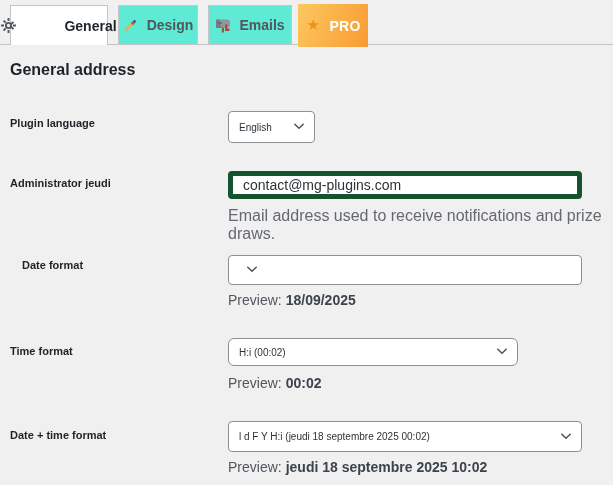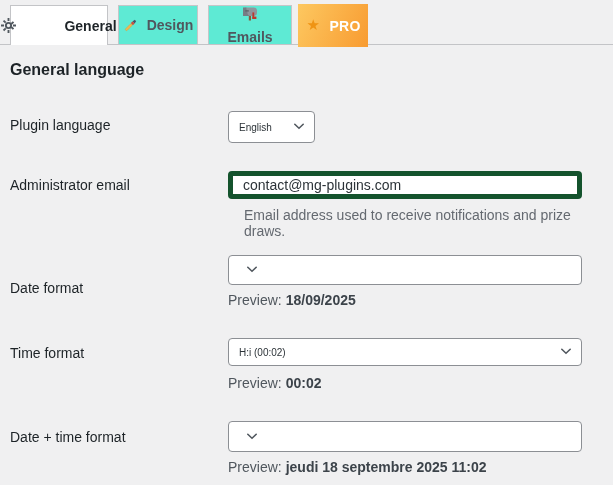--- a/index.html
+++ b/index.html
@@ -12,62 +12,62 @@
   
   .tabs-line{position:absolute;top:44px;left:0;width:613px;height:1px;background:#c3c4c7;z-index:1;}
   .tab{
     position:absolute;top:5px;height:39px;box-sizing:border-box;z-index:2;
     display:flex;align-items:center;justify-content:center;gap:8px;
     background:#5eead4;border:1px solid #c5c6c8;border-bottom:none;
     color:#50575e;font-size:14px;font-weight:bold;cursor:pointer;
   }
   .tab-general{left:10px;width:98px;top:5px;height:40px;background:#ffffff;color:#1d2327;border-color:#c3c4c7;z-index:3;gap:48px;}
   .tab-design{left:118px;width:80px;}
-  .tab-emails{left:208px;width:84px;flex-direction:column;}
+  .tab-emails{left:208px;width:84px;}
   .tab-pro{
     left:298px;width:70px;top:4px;height:43px;z-index:2;
     background:linear-gradient(115deg,#fdc860 0%,#f89b31 100%);
     border:none;color:#ffffff;font-weight:bold;letter-spacing:.3px;
   }
   .tab .icon{display:flex;align-items:center;justify-content:center;width:16px;height:16px;}
   .star-glyph{color:#ef9414;font-size:15px;line-height:1;font-family:"DejaVu Sans",sans-serif;}
   
   .heading{
     position:absolute;left:10px;top:61px;
     font-size:16px;font-weight:bold;color:#1d2327;
   }
   .field-label{
     position:absolute;left:10px;
-    font-size:14px;font-weight:normal;color:#1d2327;
+    font-size:11px;font-weight:bold;color:#1d2327;
   }
-  .lbl-language{top:117px;} .lbl-email{top:177px;} .lbl-date{top:280px;}
+  .lbl-language{top:117px;} .lbl-email{top:177px;} .lbl-date{top:259px;margin-left:12px;}
   .lbl-time{top:345px;} .lbl-datetime{top:429px;}
 
   .fake-select{
     position:absolute;left:228px;box-sizing:border-box;
     background:#ffffff;border:1px solid #8c8f94;border-radius:4px;
     display:flex;align-items:center;justify-content:space-between;
     padding:0 8px 0 10px;font-size:10px;color:#2c3338;cursor:pointer;
   }
   .sel-language{top:111px;width:87px;height:32px;}
   .sel-date{top:255px;width:354px;height:30px;}
-  .sel-time{top:338px;width:354px;height:28px;}
+  .sel-time{top:338px;width:290px;height:28px;border-radius:6px;}
   .sel-datetime{top:421px;width:354px;height:31px;}
   .fake-select .sel-text{white-space:nowrap;overflow:hidden;text-overflow:ellipsis;}
   .chevron{flex:0 0 auto;margin-left:6px;}
 
   .text-input{
     position:absolute;left:228px;top:171px;width:354px;height:28px;box-sizing:border-box;
     background:#ffffff;border:5px solid #14532d;border-radius:4px;
     padding:0 10px;font-size:14px;color:#2c3338;
     font-family:"Liberation Sans","DejaVu Sans",sans-serif;outline:none;
   }
   .help-text{
-    position:absolute;left:244px;top:207px;
-    font-size:14px;color:#646970;
+    position:absolute;left:228px;top:207px;
+    font-size:16px;color:#646970;
   }
   .preview{
     position:absolute;left:228px;
     font-size:14px;color:#50575e;
   }
   .preview .preview-value{font-weight:bold;color:#3c434a;margin-left:4px;}
   .prev-date{top:292px;} .prev-time{top:375px;} .prev-datetime{top:459px;}
 </style>
 </head>
 <body>
@@ -111,33 +111,33 @@
   <span>Emails</span>
 </div>
 
 <div class="tab tab-pro">
   <span class="icon">
       <span class="star-glyph">★</span>
     </span>
   <span>PRO</span>
 </div>
 
-<h2 class="heading" style="margin:0;">General language</h2>
+<h2 class="heading" style="margin:0;">General address</h2>
 
 <div class="field-label lbl-language">Plugin language</div>
 <div class="fake-select sel-language">
   <span class="sel-text">English</span>
   <span class="chevron">
     <svg width="14" height="14" viewBox="0 0 16 16">
         <path d="M3.2 6l4.8 4.6L12.8 6" stroke="#50575e" stroke-width="1.8" fill="none" stroke-linecap="round"></path>
       </svg>
   </span>
 </div>
 
-<div class="field-label lbl-email">Administrator email</div>
+<div class="field-label lbl-email">Administrator jeudi</div>
 <input class="text-input" type="text" value="contact@mg-plugins.com" style="">
 <div class="help-text">Email address used to receive notifications and prize draws.</div>
 
 <div class="field-label lbl-date">Date format</div>
 <div class="fake-select sel-date">
   <span class="chevron">
     <svg width="14" height="14" viewBox="0 0 16 16">
         <path d="M3.2 6l4.8 4.6L12.8 6" stroke="#50575e" stroke-width="1.8" fill="none" stroke-linecap="round"></path>
       </svg>
   </span>
@@ -154,21 +154,22 @@
         <path d="M3.2 6l4.8 4.6L12.8 6" stroke="#50575e" stroke-width="1.8" fill="none" stroke-linecap="round"></path>
       </svg>
   </span>
 </div>
 <div class="preview prev-time">
   <span>Preview:</span><span class="preview-value">00:02</span>
 </div>
 
 <div class="field-label lbl-datetime">Date + time format</div>
 <div class="fake-select sel-datetime">
+  <span class="sel-text">l d F Y H:i (jeudi 18 septembre 2025 00:02)</span>
   <span class="chevron">
     <svg width="14" height="14" viewBox="0 0 16 16">
         <path d="M3.2 6l4.8 4.6L12.8 6" stroke="#50575e" stroke-width="1.8" fill="none" stroke-linecap="round"></path>
       </svg>
   </span>
 </div>
 <div class="preview prev-datetime">
-  <span>Preview:</span><span class="preview-value">jeudi 18 septembre 2025 11:02</span>
+  <span>Preview:</span><span class="preview-value">jeudi 18 septembre 2025 10:02</span>
 </div>
 
 </body></html>

